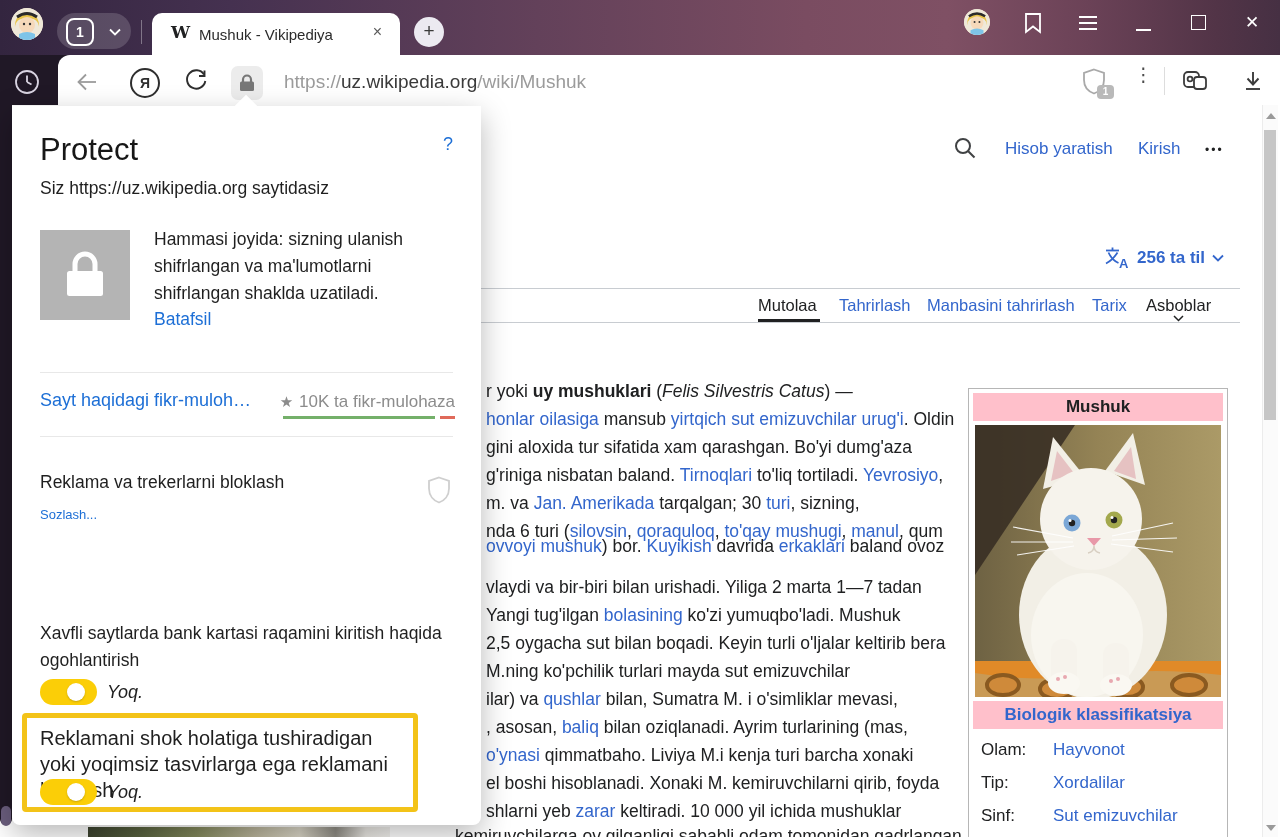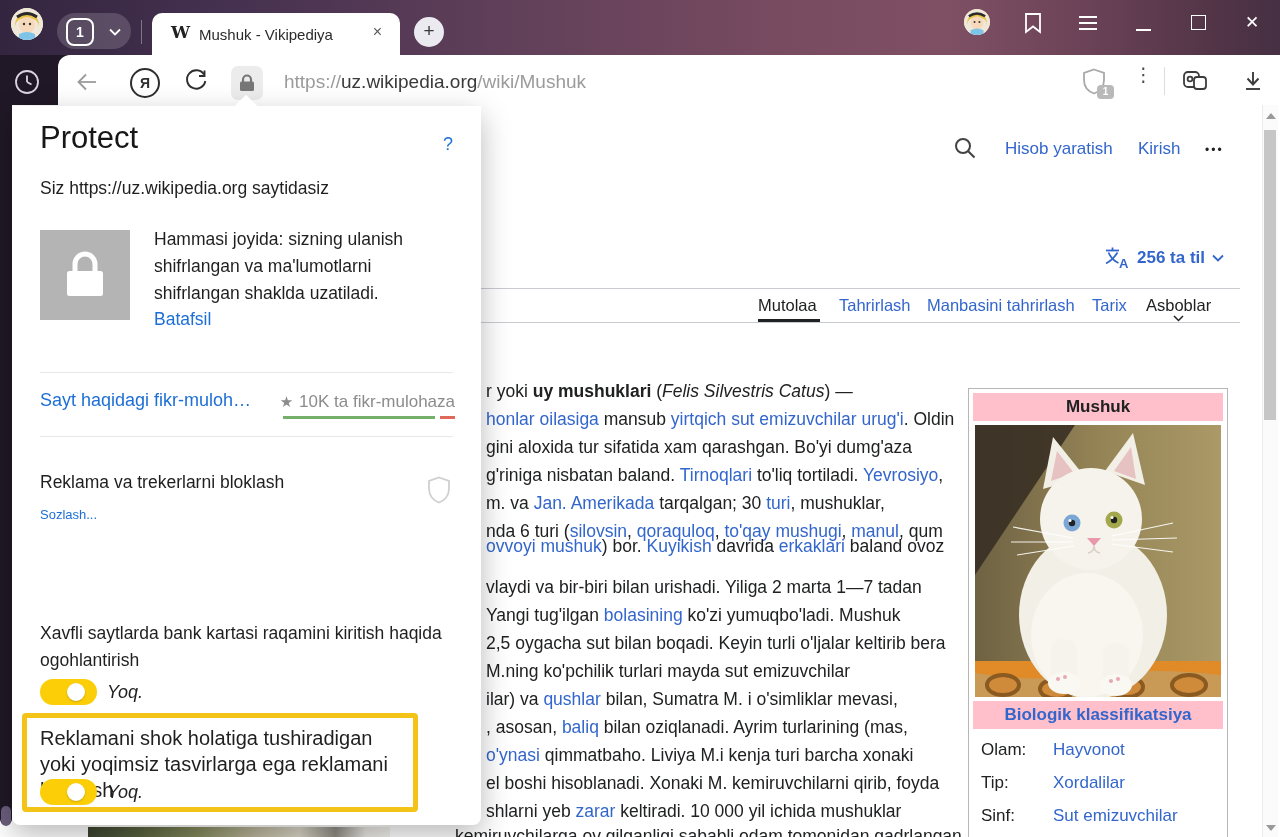--- a/index.html
+++ b/index.html
@@ -88,21 +88,21 @@
   
   .scrollbar{left:1262px;top:105px;width:15px;height:732px;background:#fbfbfb;border-left:1px solid #ececec;z-index:3;}
   .sb-up{position:absolute;left:3px;top:8px;width:0;height:0;border-left:5px solid transparent;border-right:5px solid transparent;border-bottom:6px solid #9a9a9a;}
   .sb-thumb{position:absolute;left:1px;top:25px;width:12px;height:290px;background:#c6c6c6;}
   .sb-down{position:absolute;left:3px;bottom:6px;width:0;height:0;border-left:5px solid transparent;border-right:5px solid transparent;border-top:6px solid #9a9a9a;}
 
   
   .panel{left:12px;top:106px;width:469px;height:719px;background:#fff;z-index:40;
     box-shadow:0 10px 30px rgba(0,0,0,.28);border-radius:0 0 8px 8px;color:#1f1f1f;}
   .caret{left:238px;top:98px;width:16px;height:16px;background:#fff;transform:rotate(45deg);z-index:41;}
-  .p-title{left:28px;top:14px;font-size:31px;font-weight:400;color:#171717;}
+  .p-title{left:28px;top:26px;font-size:31px;font-weight:400;color:#171717;}
   .p-help{right:28px;top:28px;font-size:18px;color:#1d6fd6;}
   .p-site{left:28px;top:72px;font-size:17.5px;}
   .p-locksq{left:28px;top:124px;width:90px;height:90px;background:#b4b4b4;}
   .p-locksq svg{position:absolute;left:24px;top:21px;}
   .p-status{left:142px;top:120px;width:300px;font-size:17.5px;line-height:27px;}
   .p-details{left:142px;top:203px;font-size:17.5px;color:#1d6fd6;}
   .p-div1{left:28px;top:266px;width:413px;height:1px;background:#e8e8e8;}
   .p-feedback{left:28px;top:284px;font-size:18px;color:#1d6fd6;white-space:nowrap;}
   .p-rating{right:26px;top:286px;display:flex;align-items:center;gap:6px;color:#8c8c8c;}
   .p-rating .star{font-size:15px;color:#8c8c8c;}
@@ -281,21 +281,21 @@
         </span>
     </span>
     <div class="abs mutolaa-line" style="top:214px;"></div>
     <div class="abs rule2" style="top:217px;"></div>
 
     <div id="article-lines" style="position:absolute;left:0;top:-105px;width:1280px;height:837px;">
         <div class="article-line" style="top: 381px;"><span>r yoki </span><span style="font-weight: bold;">uy mushuklari</span><span> (</span><span style="font-style: italic;">Felis Silvestris Catus</span><span>) —</span></div>
         <div class="article-line" style="top: 409px;"><span class="wlink">honlar oilasiga</span><span> mansub </span><span class="wlink">yirtqich sut emizuvchilar urug'i</span><span>. Oldin</span></div>
         <div class="article-line" style="top: 437px;"><span>gini aloxida tur sifatida xam qarashgan. Bo'yi dumg'aza</span></div>
         <div class="article-line" style="top: 465px;"><span>g'riniga nisbatan baland. </span><span class="wlink">Tirnoqlari</span><span> to'liq tortiladi. </span><span class="wlink">Yevrosiyo</span><span>,</span></div>
-        <div class="article-line" style="top: 493px;"><span>m. va </span><span class="wlink">Jan. Amerikada</span><span> tarqalgan; 30 </span><span class="wlink">turi</span><span>, mushuklar,</span></div>
+        <div class="article-line" style="top: 493px;"><span>m. va </span><span class="wlink">Jan. Amerikada</span><span> tarqalgan; 30 </span><span class="wlink">turi</span><span>, sizning,</span></div>
         <div class="article-line" style="top: 521px;"><span>nda 6 turi (</span><span class="wlink">silovsin</span><span>, </span><span class="wlink">qoraquloq</span><span>, </span><span class="wlink">to'qay mushugi</span><span>, </span><span class="wlink">manul</span><span>, qum</span></div>
         <div class="article-line" style="top: 536px;"><span class="wlink">ovvoyi mushuk</span><span>) bor. </span><span class="wlink">Kuyikish</span><span> davrida </span><span class="wlink">erkaklari</span><span> baland ovoz</span></div>
         <div class="article-line" style="top: 577px;"><span>vlaydi va bir-biri bilan urishadi. Yiliga 2 marta 1—7 tadan</span></div>
         <div class="article-line" style="top: 605px;"><span>Yangi tug'ilgan </span><span class="wlink">bolasining</span><span> ko'zi yumuqbo'ladi. Mushuk</span></div>
         <div class="article-line" style="top: 633px;"><span>2,5 oygacha sut bilan boqadi. Keyin turli o'ljalar keltirib bera</span></div>
         <div class="article-line" style="top: 661px;"><span>M.ning ko'pchilik turlari mayda sut emizuvchilar</span></div>
         <div class="article-line" style="top: 689px;"><span>ilar) va </span><span class="wlink">qushlar</span><span> bilan, Sumatra M. i o'simliklar mevasi,</span></div>
         <div class="article-line" style="top: 717px;"><span>, asosan, </span><span class="wlink">baliq</span><span> bilan oziqlanadi. Ayrim turlarining (mas,</span></div>
         <div class="article-line" style="top: 773px;"><span>el boshi hisoblanadi. Xonaki M. kemiruvchilarni qirib, foyda</span></div>
         <div class="article-line" style="top: 745px;"><span class="wlink">o'ynasi</span><span> qimmatbaho. Liviya M.i kenja turi barcha xonaki</span></div>

